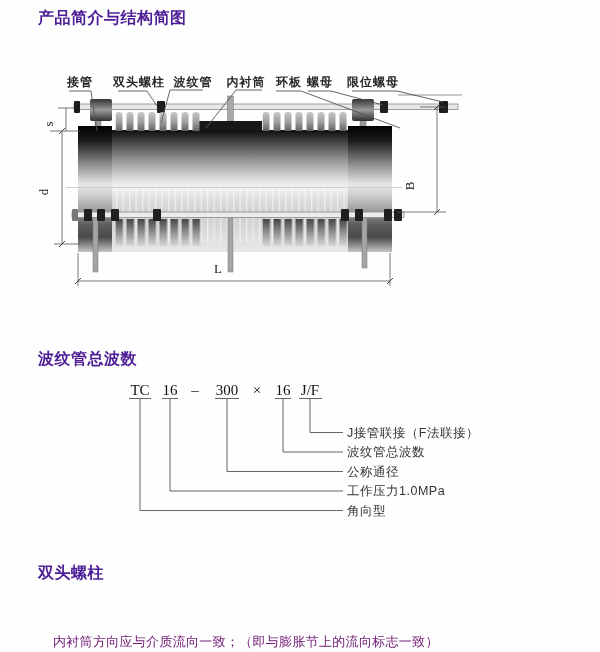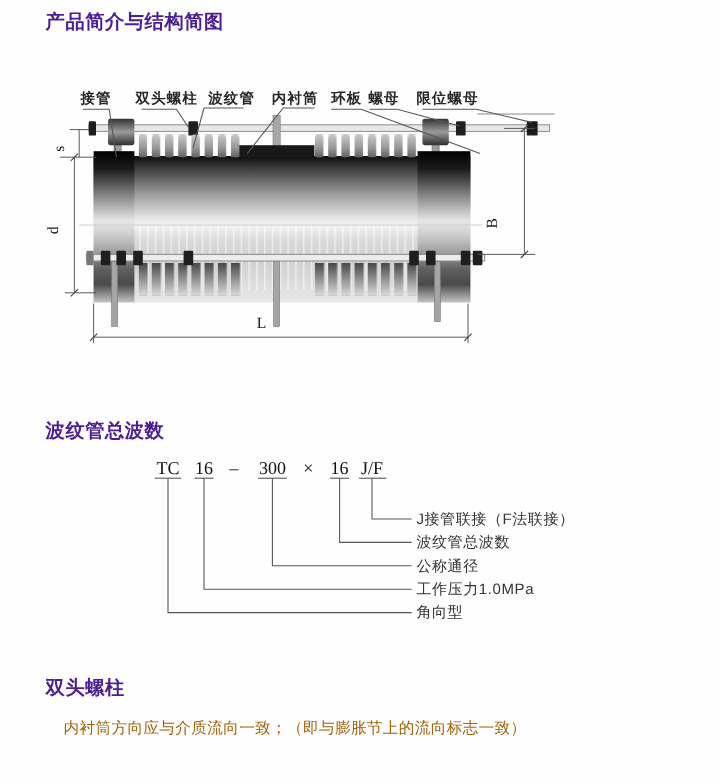--- a/index.html
+++ b/index.html
@@ -3,22 +3,22 @@
 <meta charset="utf-8">
 <style>
   html,body{margin:0;padding:0;background:#ffffff;}
   .page{position:relative;width:600px;height:652px;background:#fefefe;overflow:hidden;
         font-family:"Liberation Sans","DejaVu Sans",sans-serif;}
   .heading{position:absolute;left:38px;font-size:16px;font-weight:bold;
            letter-spacing:0.5px;color:#4c1d95;white-space:nowrap;}
   #h-intro{top:8px;}
   #h-code{top:349px;}
   #h-install{top:563px;}
-  .para{position:absolute;left:53px;top:597px;font-size:13px;color:#a16207;
-        letter-spacing:0.3px;line-height:22px;font-weight:500;white-space:nowrap;font-family:Liberation Mono, monospace;}
+  .para{position:absolute;left:53px;top:631px;font-size:13px;color:#701a75;
+        letter-spacing:0.3px;line-height:22px;font-weight:500;white-space:nowrap;}
   svg{position:absolute;left:0;top:0;}
   svg text{font-family:"Liberation Sans","DejaVu Sans",sans-serif;}
   .dimtext,.codetext{font-family:"Liberation Serif","DejaVu Serif",serif;}
   .partlabel{font-size:12px;font-weight:bold;fill:#262626;letter-spacing:1px;}
   .dimtext{font-size:13px;fill:#222;}
   .codetext{font-size:15px;fill:#111;}
   .legendtext{font-size:12.5px;fill:#333;font-weight:500;letter-spacing:0.5px;}
   .lline{stroke:#555;stroke-width:0.9;fill:none;}
   .dline{stroke:#555;stroke-width:0.8;fill:none;}
   .tick{stroke:#444;stroke-width:1;}

